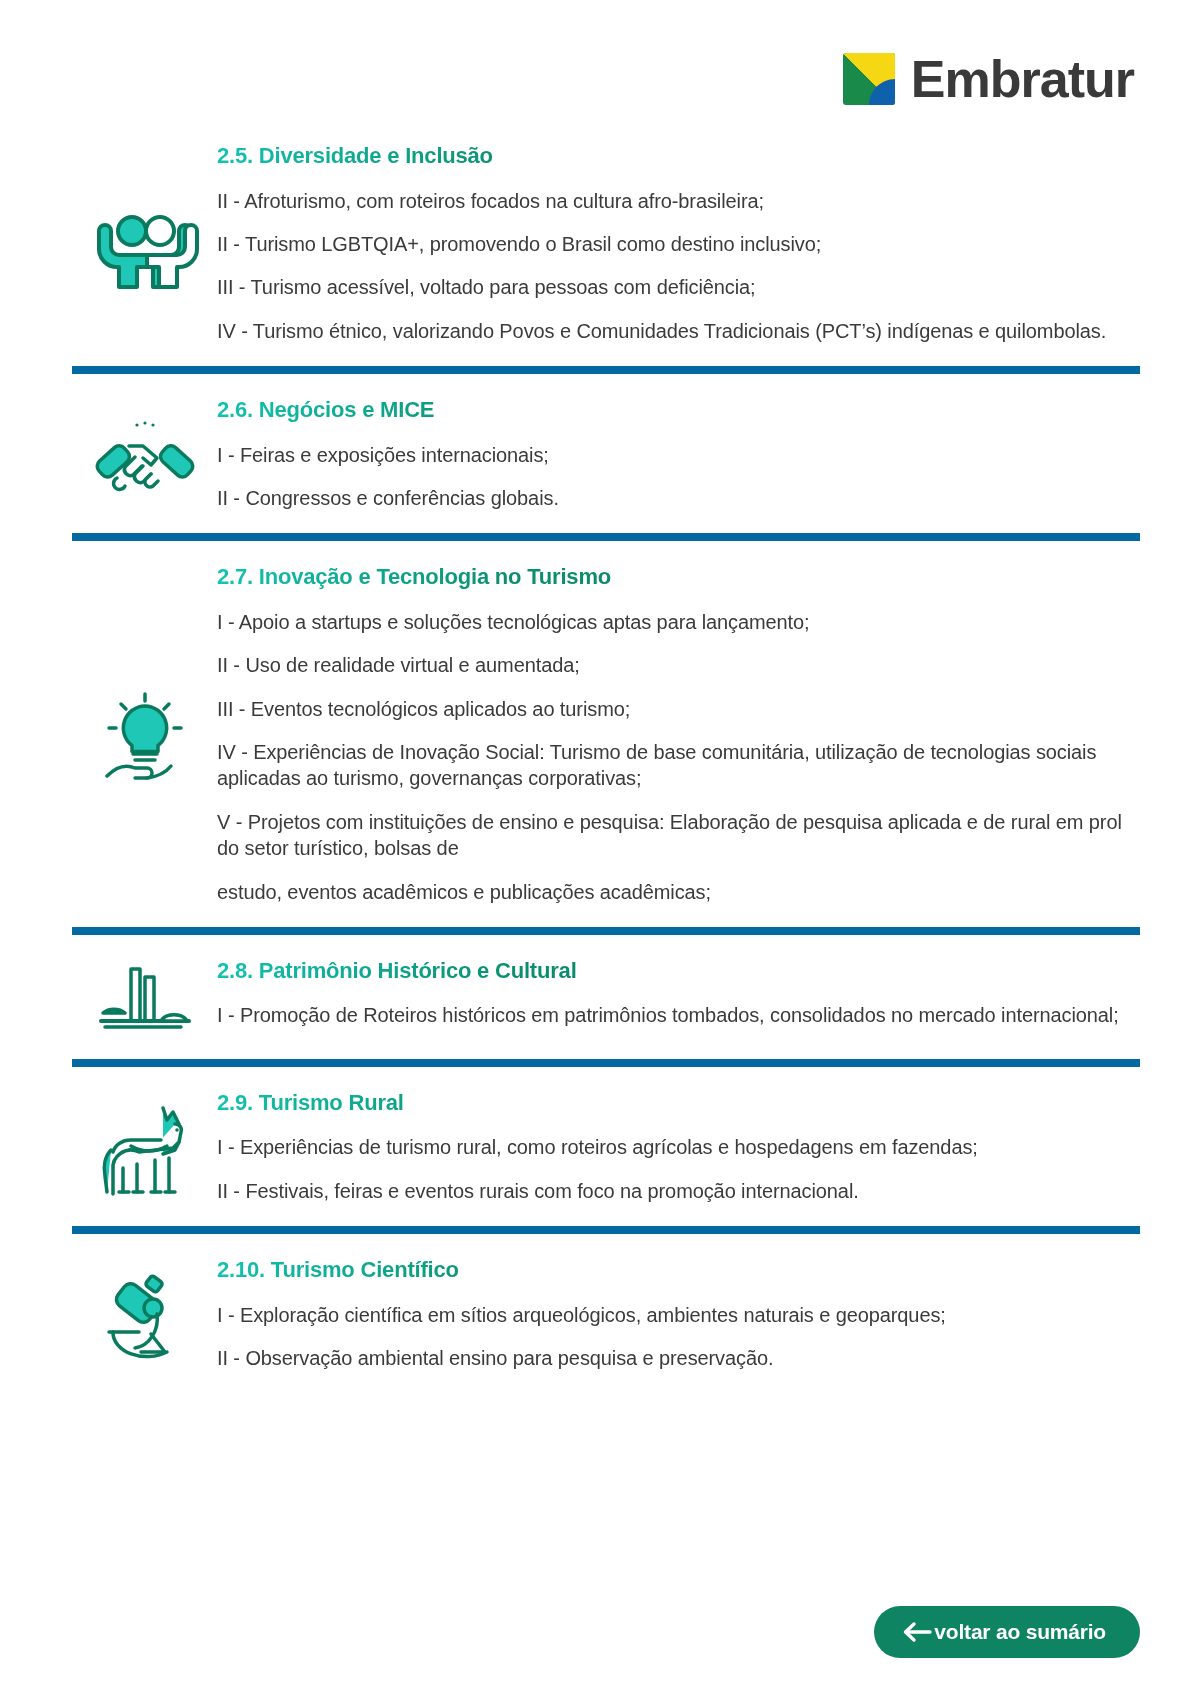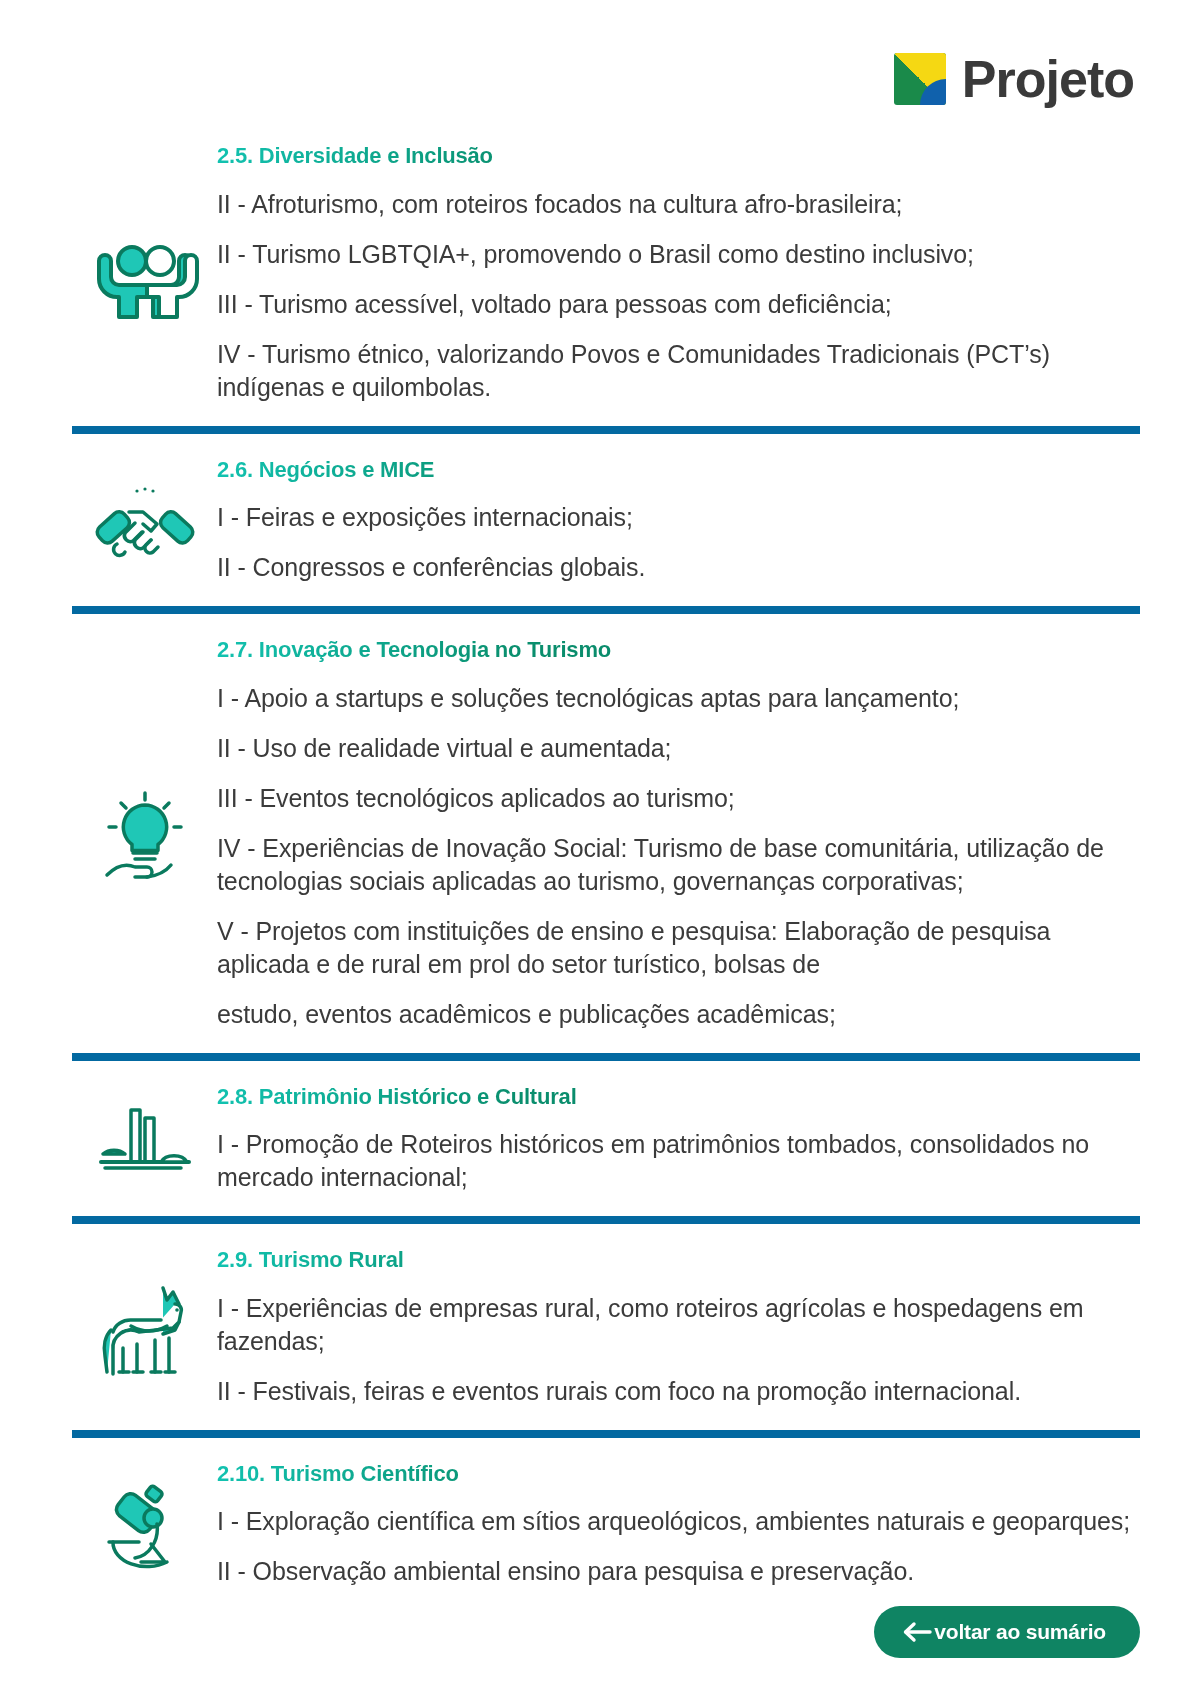--- a/index.html
+++ b/index.html
@@ -95,21 +95,21 @@
     line-height:1.25;
     margin-bottom:18px;
     letter-spacing:-0.2px;
     background:linear-gradient(90deg,#12c2b0 0%, #0a8f6e 32%, #0a7a5e 100%);
     -webkit-background-clip:text;
     background-clip:text;
     color:transparent;
     -webkit-text-fill-color:transparent;
   }
   p.item {
-    font-size:25px;
+    font-size:20px;
     line-height:1.32;
     color:#3b3b3b;
     margin-bottom:17px;
     letter-spacing:-0.1px;
   }
   p.item:last-child { margin-bottom:4px; }
 
   
   .footer {
     position:absolute;
@@ -137,21 +137,21 @@
 <body>
 
 <div class="page">
 
   <div class="header">
     <div class="logo">
       <div class="logo-mark">
         <div class="tri-yellow"></div>
         <div class="quarter-blue"></div>
       </div>
-      <span class="logo-word">Projeto</span>
+      <span class="logo-word">Embratur</span>
     </div>
   </div>
 
   <div class="content">
 
     <section class="section">
       <div class="icon-col">
         <svg width="108" height="84" viewBox="0 0 108 84">
           <g fill="none" stroke="#0a7a5e" stroke-width="4" stroke-linecap="round" stroke-linejoin="round">
             <path d="M8 26 a6 6 0 0 1 12 0 v16 a8 8 0 0 0 8 8 h52 a8 8 0 0 0 8 -8 v-16 a6 6 0 0 1 12 0 v18 a18 18 0 0 1 -18 18 h-2 v20 h-18 v-20 h-16 v20 h-18 v-20 h-2 a18 18 0 0 1 -18 -18 z" fill="#1fc7b6"></path>
@@ -248,21 +248,21 @@
             <path d="M18 48 c-6 6 -8 16 -6 26 l2 16" fill="#1fc7b6"></path>
             <path d="M30 66 v24 M44 62 v28 M62 58 v32 M76 56 v34"></path>
             <path d="M26 90 h10 M40 90 h10 M58 90 h10 M72 90 h10"></path>
             <path d="M38 44 q18 10 36 0"></path>
             <circle cx="84" cy="28" r="1.8" fill="#0a7a5e" stroke="none"></circle>
           </g>
         </svg>
       </div>
       <div class="text-col">
         <h2 class="sec-title">2.9. Turismo Rural</h2>
-        <p class="item">I - Experiências de empresas rural, como roteiros agrícolas e hospedagens em fazendas;</p>
+        <p class="item">I - Experiências de turismo rural, como roteiros agrícolas e hospedagens em fazendas;</p>
         <p class="item">II - Festivais, feiras e eventos rurais com foco na promoção internacional.</p>
       </div>
     </section>
 
     <section class="section">
       <div class="icon-col">
         <svg width="100" height="92" viewBox="0 0 100 92">
           <g fill="none" stroke="#0a7a5e" stroke-width="3.5" stroke-linecap="round" stroke-linejoin="round">
             <rect x="52" y="6" width="14" height="12" rx="3" transform="rotate(38 59 12)" fill="#1fc7b6"></rect>
             <rect x="22" y="18" width="40" height="26" rx="8" transform="rotate(38 42 31)" fill="#1fc7b6"></rect>

